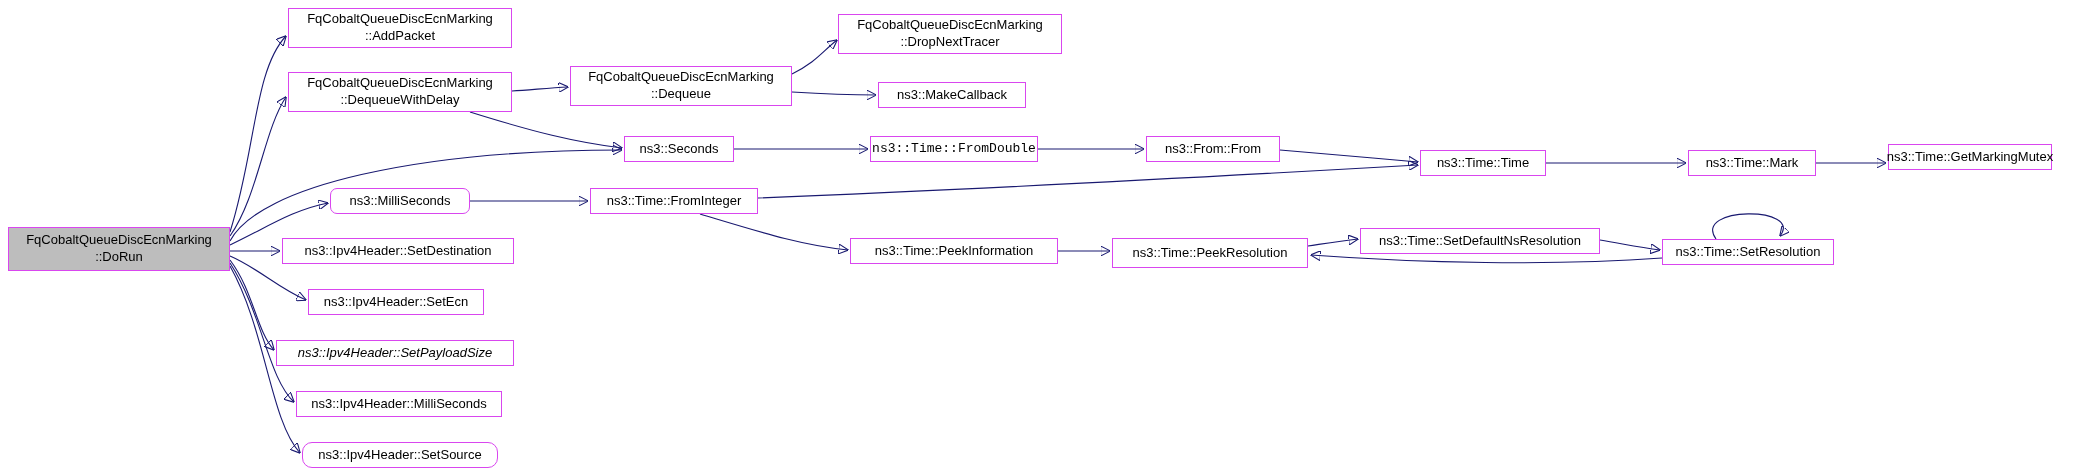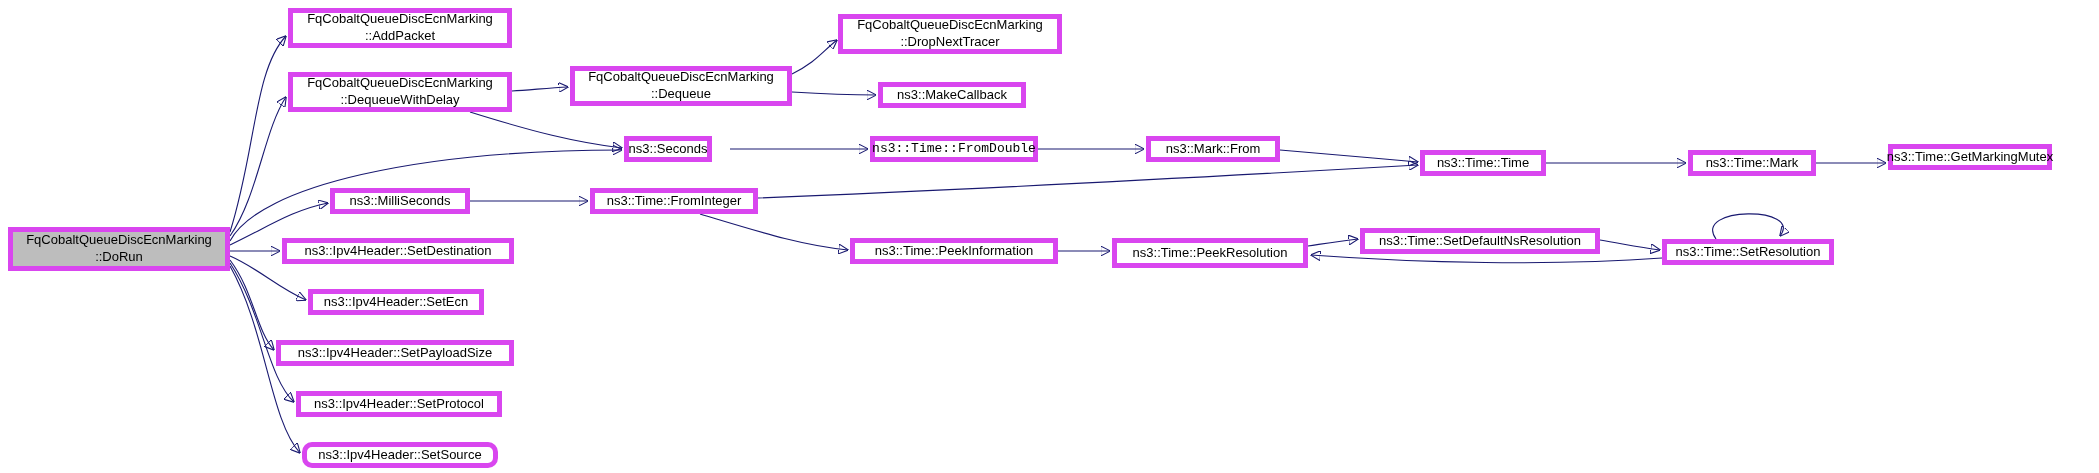--- a/index.html
+++ b/index.html
@@ -9,21 +9,21 @@
     height: 473px;
     background: #ffffff;
     font-family: "Liberation Sans", sans-serif;
     overflow: hidden;
   }
   .edges { position: absolute; left: 0; top: 0; width: 2099px; height: 473px; }
   .edges path { fill: none; stroke: #191970; stroke-width: 1.1px; }
   .node {
     position: absolute;
     box-sizing: border-box;
-    border: 5px solid #d946ef;
+    border: 1px solid #d946ef;
     background: #ffffff;
     color: #000000;
     font-size: 13px;
     line-height: 1.3;
     display: flex;
     align-items: center;
     justify-content: center;
     text-align: center;
     white-space: pre-line;
     padding: 1px 4px;
@@ -80,47 +80,47 @@
 ::DequeueWithDelay</div>
 
   <div class="node" style="left:570px; top:66px; width:222px; height:40px;">FqCobaltQueueDiscEcnMarking
 ::Dequeue</div>
 
   <div class="node" style="left:838px; top:14px; width:224px; height:40px;">FqCobaltQueueDiscEcnMarking
 ::DropNextTracer</div>
 
   <div class="node" style="left:878px; top:82px; width:148px; height:26px;">ns3::MakeCallback</div>
 
-  <div class="node" style="left:624px; top:136px; width:88px; height:26px;text-align:center;">ns3::Seconds</div>
+  <div class="node" style="left:624px; top:136px; width:110px; height:26px;text-align:center;">ns3::Seconds</div>
 
   <div class="node" style="left:870px; top:136px; width:168px; height:26px;font-family:Liberation Mono, monospace;">ns3::Time::FromDouble</div>
 
-  <div class="node" style="left:1146px; top:136px; width:134px; height:26px;">ns3::Mark::From</div>
+  <div class="node" style="left:1146px; top:136px; width:134px; height:26px;">ns3::From::From</div>
 
   <div class="node" style="left:1420px; top:150px; width:126px; height:26px;">ns3::Time::Time</div>
 
   <div class="node" style="left:1688px; top:150px; width:128px; height:26px;">ns3::Time::Mark</div>
 
   <div class="node" style="left:1888px; top:144px; width:164px; height:26px;">ns3::Time::GetMarkingMutex</div>
 
-  <div class="node" style="left:330px; top:188px; width:140px; height:26px;">ns3::MilliSeconds</div>
+  <div class="node" style="left:330px; top:188px; width:140px; height:26px;border-radius:7px;">ns3::MilliSeconds</div>
 
   <div class="node" style="left:590px; top:188px; width:168px; height:26px;">ns3::Time::FromInteger</div>
 
   <div class="node" style="left:850px; top:238px; width:208px; height:26px;">ns3::Time::PeekInformation</div>
 
   <div class="node" style="left:1112px; top:238px; width:196px; height:30px;">ns3::Time::PeekResolution</div>
 
   <div class="node" style="left:1360px; top:228px; width:240px; height:26px;">ns3::Time::SetDefaultNsResolution</div>
 
   <div class="node" style="left:1662px; top:239px; width:172px; height:26px;">ns3::Time::SetResolution</div>
 
   <div class="node" style="left:282px; top:238px; width:232px; height:26px;">ns3::Ipv4Header::SetDestination</div>
 
   <div class="node" style="left:308px; top:289px; width:176px; height:26px;">ns3::Ipv4Header::SetEcn</div>
 
-  <div class="node" style="left:276px; top:340px; width:238px; height:26px;">ns3::Ipv4Header::SetPayloadSize</div>
+  <div class="node" style="left:276px; top:340px; width:238px; height:26px;font-style:italic;">ns3::Ipv4Header::SetPayloadSize</div>
 
-  <div class="node" style="left:296px; top:391px; width:206px; height:26px;">ns3::Ipv4Header::SetProtocol</div>
+  <div class="node" style="left:296px; top:391px; width:206px; height:26px;">ns3::Ipv4Header::MilliSeconds</div>
 
   <div class="node" style="left:302px; top:442px; width:196px; height:26px;border-radius:10px;">ns3::Ipv4Header::SetSource</div>
 
 </div>
 
 </body></html>

